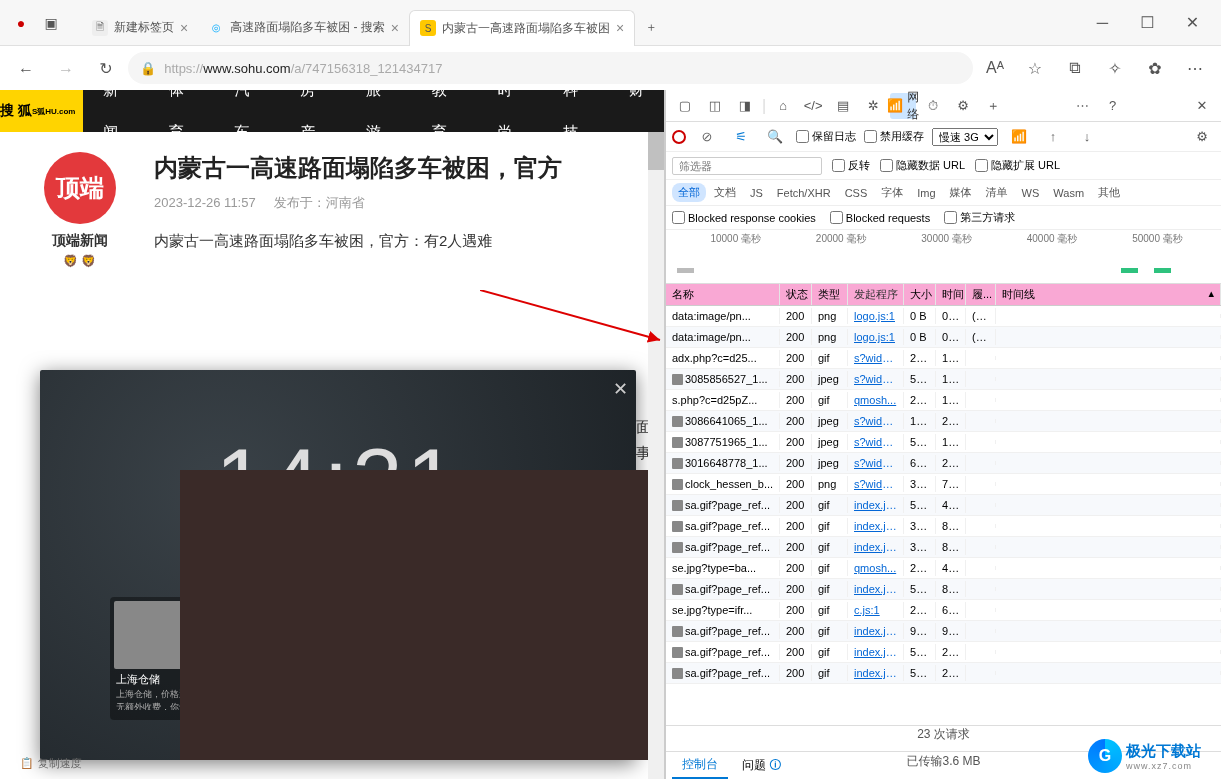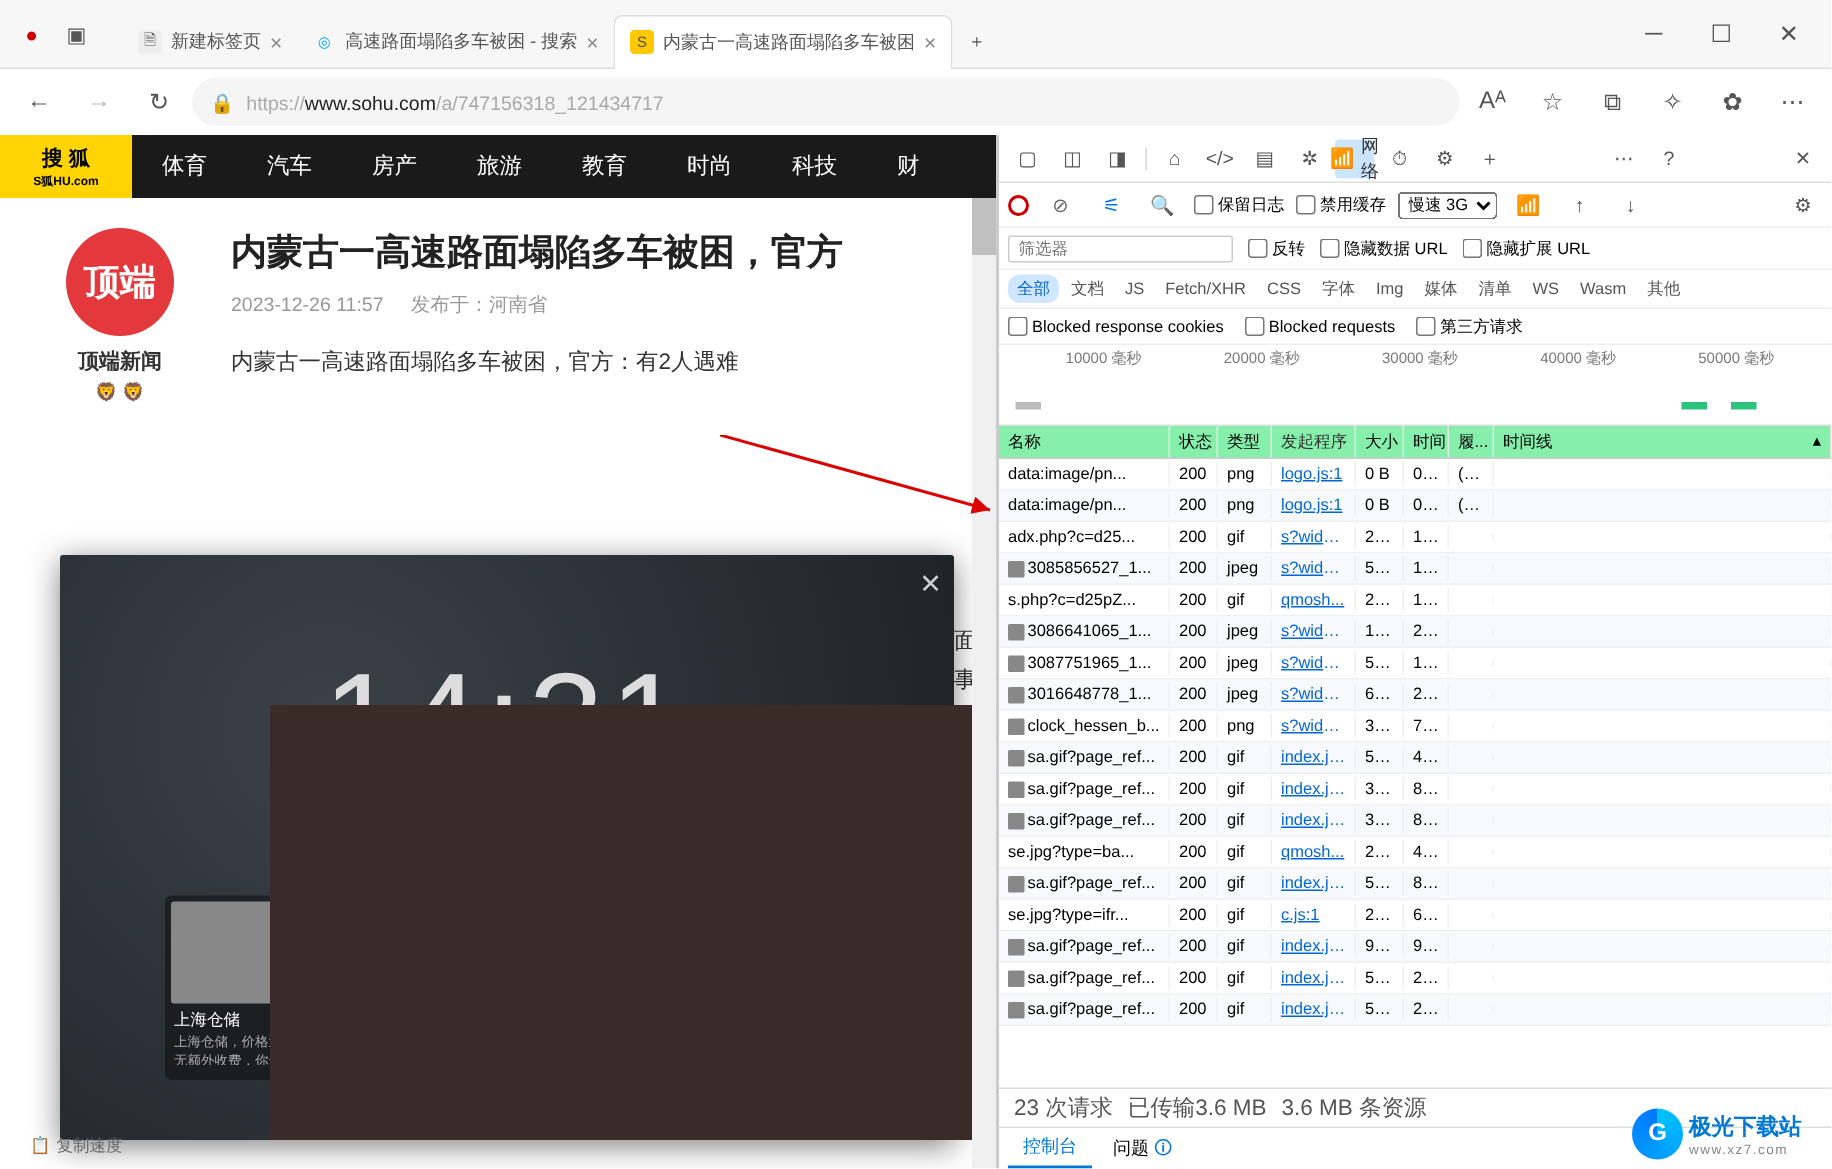--- a/index.html
+++ b/index.html
@@ -15,21 +15,21 @@
 .win-controls { display: flex; margin-left: auto; }
 .win-btn { width: 45px; height: 32px; display: flex; align-items: center; justify-content: center; color: #555; }
 .addressbar { height: 44px; background: #fff; display: flex; align-items: center; padding: 0 8px; gap: 4px; }
 .ab-btn { width: 36px; height: 32px; display: flex; align-items: center; justify-content: center; color: #555; font-size: 16px; border-radius: 4px; }
 .url-box { flex: 1; height: 32px; background: #f5f5f5; border-radius: 16px; display: flex; align-items: center; padding: 0 12px; gap: 8px; font-size: 13px; color: #555; }
 .url-text { flex: 1; }
 .main-layout { display: flex; height: calc(779px - 90px); }
 .left-panel { width: 664px; position: relative; overflow: hidden; }
 .right-panel { width: 557px; border-left: 2px solid #ccc; display: flex; flex-direction: column; }
 .sohu-nav { height: 42px; background: #1a1a1a; display: flex; align-items: center; }
-.sohu-logo { width: 88px; height: 42px; background: #ffd400; display: flex; flex-direction: column; align-items: center; justify-content: center; font-size: 14px; font-weight: bold; color: #000; }
+.sohu-logo { width: 88px; height: 42px; background: #ffd400; display: flex; flex-direction: row; align-items: center; font-size: 14px; font-weight: bold; color: #000; }
 .sohu-logo small { font-size: 8px; }
 .sohu-menu { display: flex; }
 .sohu-item { color: #fff; padding: 0 20px; line-height: 42px; font-size: 15px; cursor: pointer; }
 .article { padding: 20px 30px; background: #fff; }
 .media-badge { width: 72px; height: 72px; border-radius: 50%; background: #e3393c; color: #fff; display: flex; align-items: center; justify-content: center; font-size: 24px; font-weight: bold; margin-bottom: 8px; }
 .media-name { font-size: 14px; font-weight: bold; color: #333; text-align: center; }
 .emojis { text-align: center; font-size: 12px; margin-top: 4px; }
 .article-title { font-size: 24px; font-weight: bold; color: #222; margin-bottom: 10px; }
 .article-meta { font-size: 13px; color: #999; margin-bottom: 20px; }
 .article-body { font-size: 15px; color: #333; }
@@ -62,35 +62,35 @@
 .dt-filterbar { height: 28px; display: flex; align-items: center; padding: 0 6px; gap: 10px; border-bottom: 1px solid #eee; }
 .dt-filter-input { width: 150px; padding: 2px 6px; font-size: 11px; border: 1px solid #ccc; border-radius: 2px; }
 .dt-typebar { height: 26px; display: flex; align-items: center; padding: 0 6px; gap: 2px; border-bottom: 1px solid #eee; }
 .dt-type { padding: 2px 6px; font-size: 11px; color: #555; border-radius: 8px; cursor: pointer; }
 .dt-type.active { background: #d0e5ff; color: #0366d6; }
 .dt-extrabar { height: 24px; display: flex; align-items: center; padding: 0 6px; gap: 14px; border-bottom: 1px solid #eee; font-size: 11px; }
 .dt-timeline { height: 54px; border-bottom: 1px solid #ddd; position: relative; background: #fff; }
 .dt-tl-label { position: absolute; top: 2px; font-size: 10px; color: #777; }
 .dt-tl-bar { position: absolute; bottom: 10px; height: 5px; background: #2ec27e; }
 .dt-tl-bar.gray { background: #bbb; }
-.dt-table-header { display: flex; height: 22px; border-bottom: 1px solid #ccc; font-size: 11px; background: #86efac; }
+.dt-table-header { display: flex; height: 22px; border-bottom: 1px solid #ccc; font-size: 11px; background: #f9a8d4; }
 .dt-th { padding: 3px 6px; border-right: 1px solid #e5e5e5; overflow: hidden; white-space: nowrap; }
 .dt-rows { flex: 1; overflow-y: auto; }
 .dt-row { display: flex; height: 21px; font-size: 11px; border-bottom: 1px solid #f0f0f0; align-items: center; }
 .dt-row:nth-child(even) { background: #f7f9fc; }
 .dt-td { padding: 2px 6px; overflow: hidden; white-space: nowrap; text-overflow: ellipsis; border-right: 1px solid #f0f0f0; }
 .col-name { width: 114px; display:flex; align-items:center; gap:2px; }
 .col-status { width: 32px; }
 .col-type { width: 36px; }
 .col-init { width: 56px; color: #0366d6; text-decoration: underline; cursor: pointer; }
 .col-size { width: 32px; }
 .col-time { width: 30px; }
 .col-fulfil { width: 30px; }
 .col-waterfall { flex: 1; position: relative; }
-.dt-footer { height: 26px; border-top: 1px solid #ddd; padding: 0 10px; font-size: 15px; color: #555; display: flex; align-items: center; gap: 10px; }
+.dt-footer { height: 26px; border-top: 1px solid #ddd; padding: 0 10px; font-size: 12px; color: #555; display: flex; align-items: center; gap: 10px; flex-direction: column; }
 .dt-bottom-tabs { height: 28px; border-top: 1px solid #ddd; display: flex; align-items: flex-start; padding: 0 6px; gap: 4px; }
 .dt-btab { padding: 4px 10px; font-size: 12px; cursor: pointer; border-bottom: 2px solid transparent; }
 .dt-btab.active { border-bottom-color: #0078d4; color: #0078d4; }
 .watermark { position: absolute; bottom: 6px; right: 20px; display:flex; align-items:center; gap:4px; }
 .wm-logo { width:34px; height:34px; border-radius:50%; background: conic-gradient(#00c3ff, #0077ff); display:flex; align-items:center; justify-content:center; color:#fff; font-weight:bold; font-size:16px; }
 .wm-text { font-size: 15px; font-weight:bold; color:#0078d4; }
 .wm-sub { font-size:9px; color:#888; letter-spacing:1px; }
 .arrow { position: absolute; top: 290px; left: 480px; width: 190px; height: 60px; pointer-events: none; z-index: 50; }
 .file-ico { width:11px; height:11px; background:#888; display:inline-block; border-radius:1px; flex-shrink:0; }
 </style>
@@ -146,20 +146,21 @@
 
 <div class="main-layout">
 
   <div class="left-panel">
     <div class="sohu-nav">
       <div class="sohu-logo">
         <span>搜  狐</span>
           <small>S狐HU.com</small>
       </div>
       <div class="sohu-menu" id="sohu-menu">
+          <div class="sohu-item">新闻</div>
           <div class="sohu-item">体育</div>
           <div class="sohu-item">汽车</div>
           <div class="sohu-item">房产</div>
           <div class="sohu-item">旅游</div>
           <div class="sohu-item">教育</div>
           <div class="sohu-item">时尚</div>
           <div class="sohu-item">科技</div>
           <div class="sohu-item">财</div>
         </div>
     </div>

